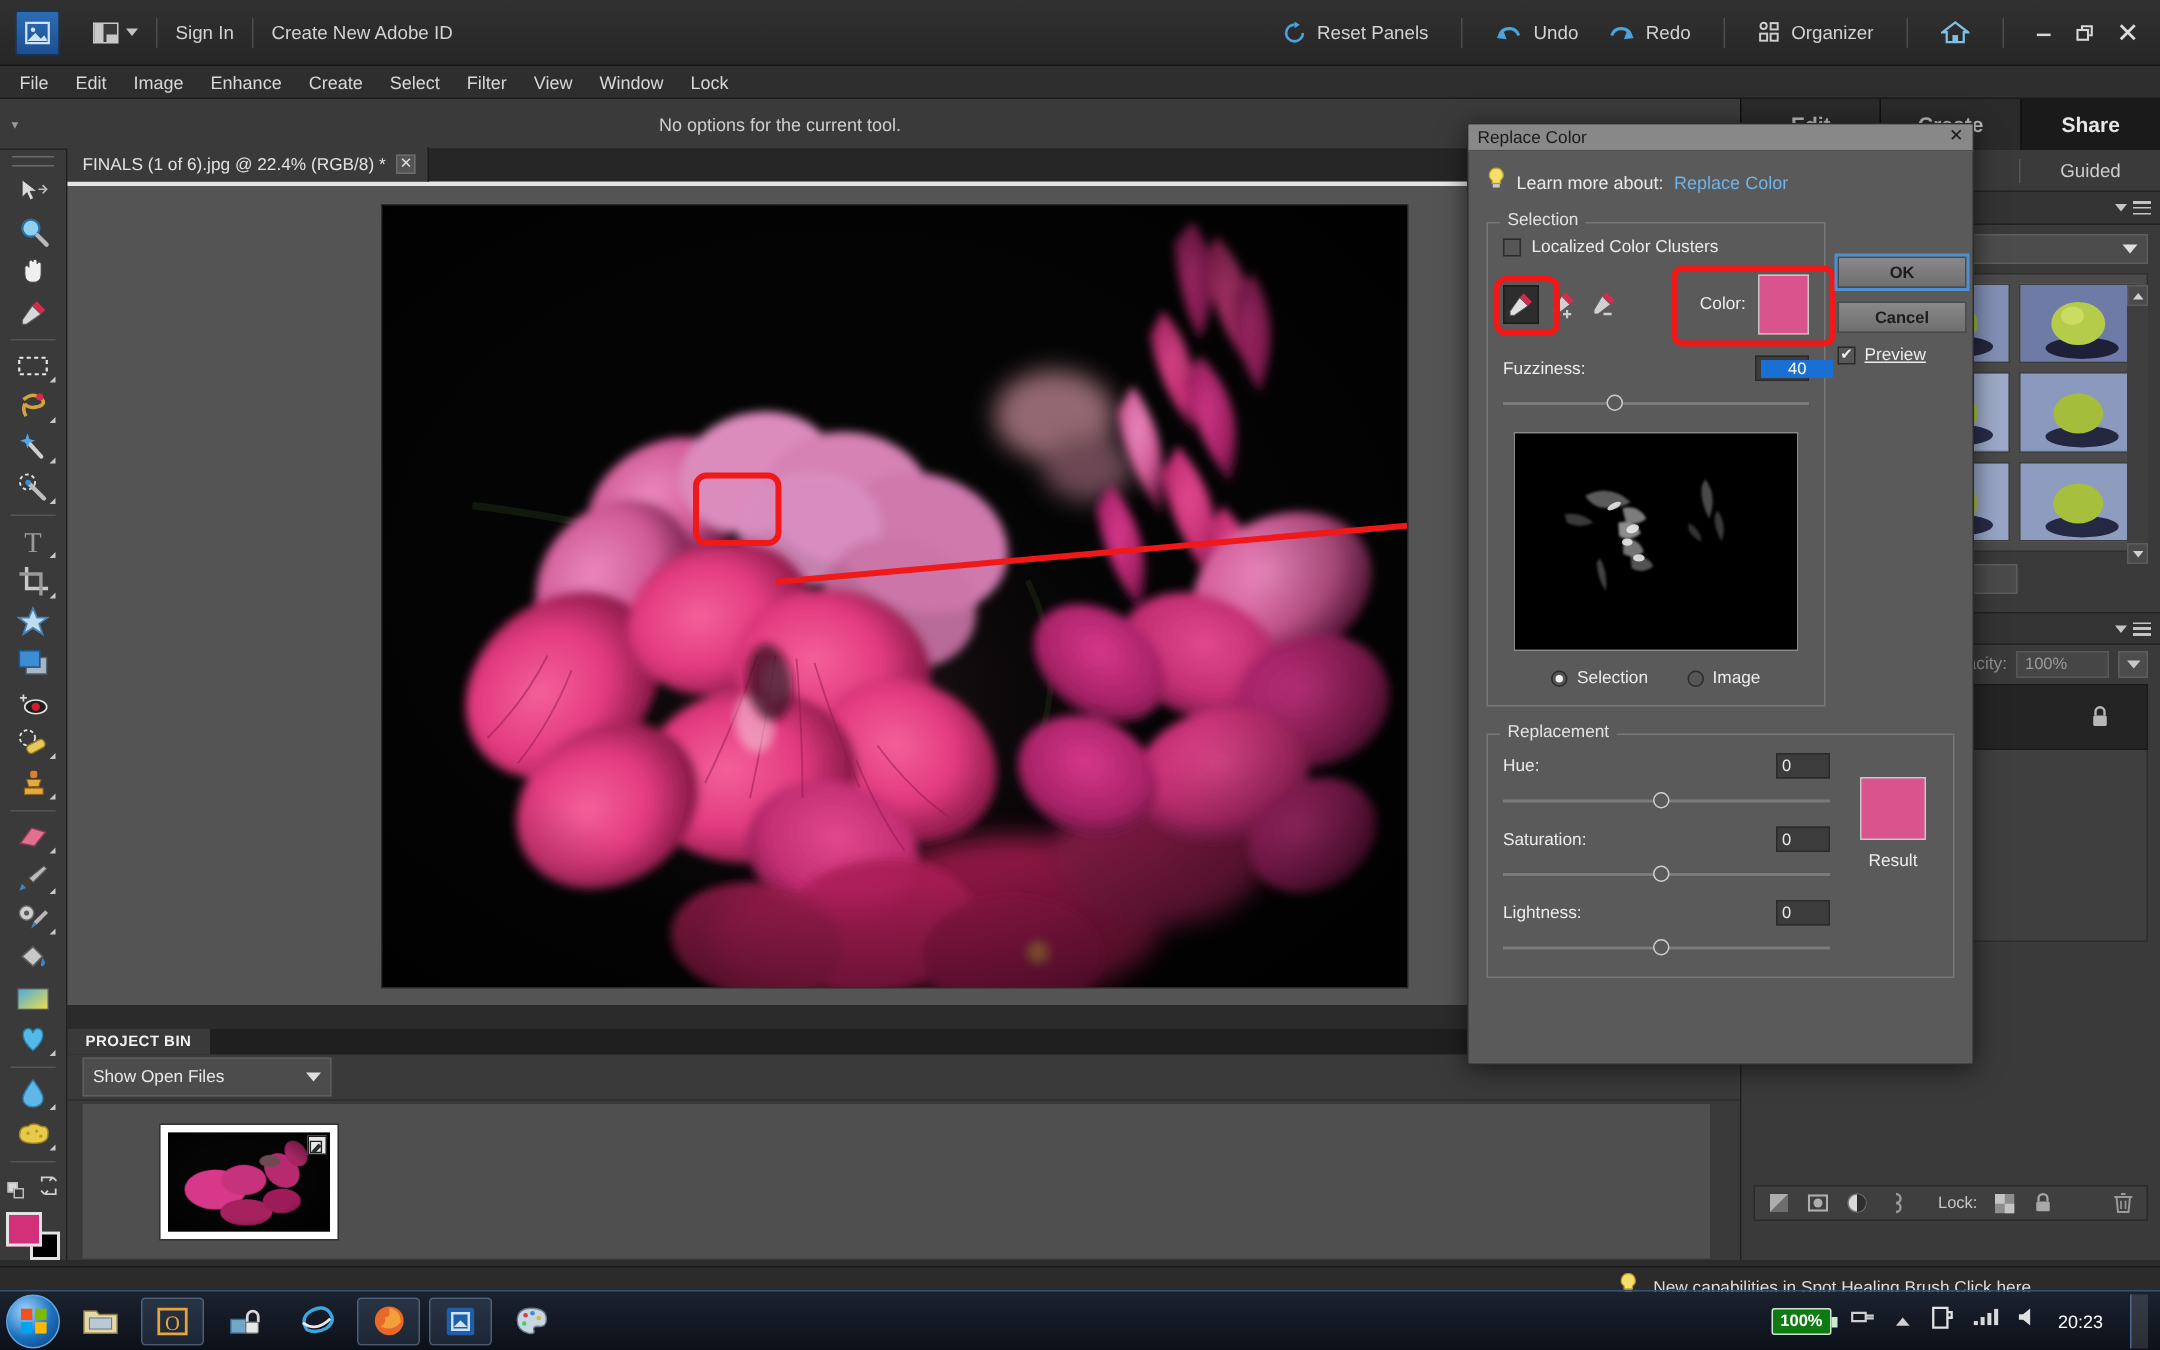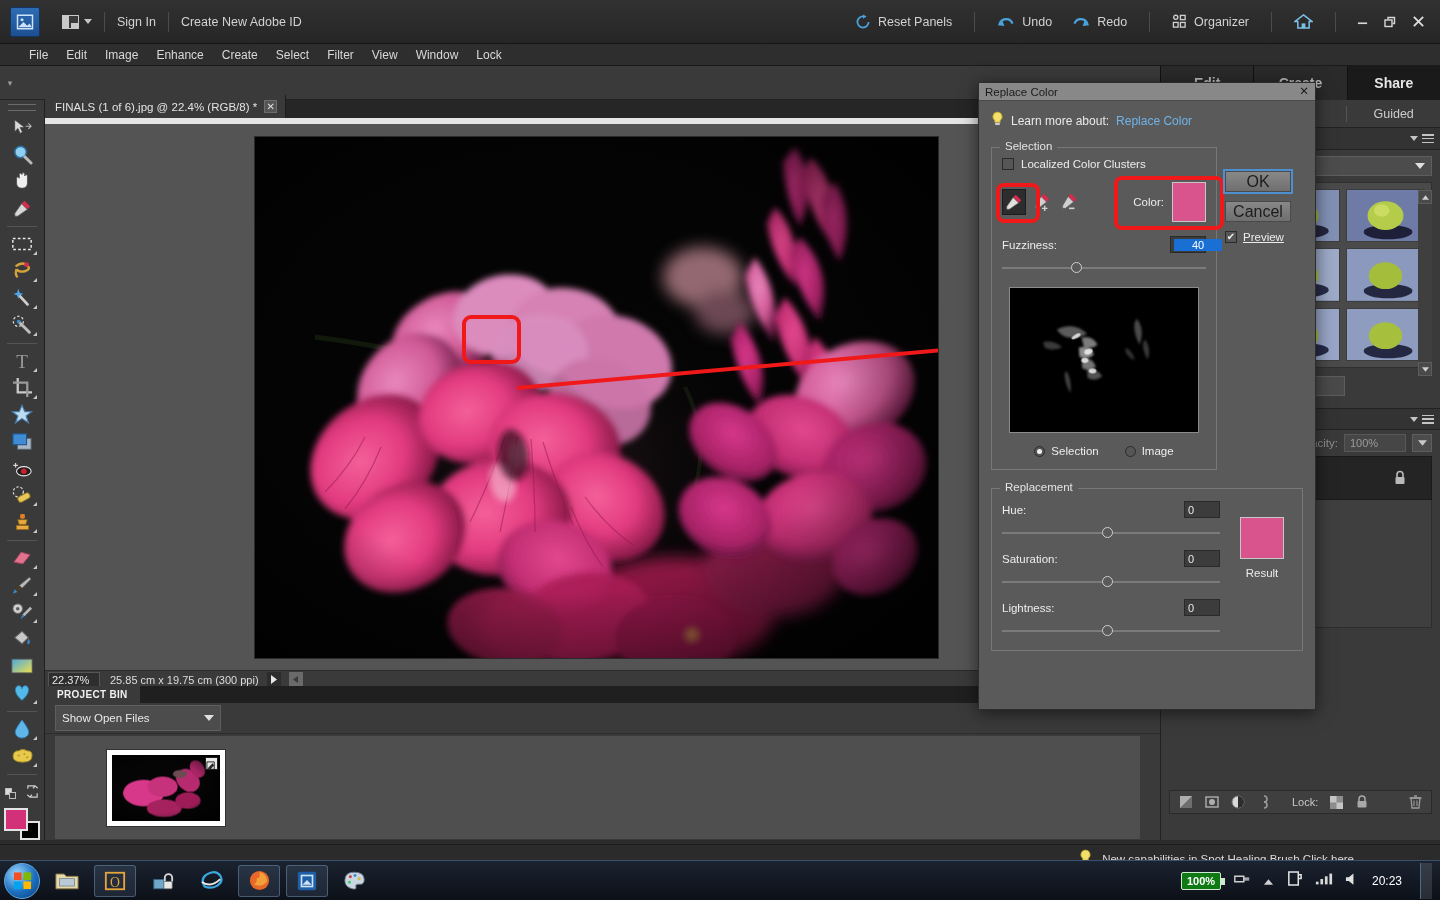--- a/index.html
+++ b/index.html
@@ -42,21 +42,21 @@
   .topbar-right { margin-left: auto; display: flex; align-items: center; padding-right: 8px; }
   .tb-item { display: flex; align-items: center; gap: 7px; padding: 0 10px; color: #d2d2d2; font-size: 12.5px; }
   .tb-item svg { display: block; }
   .wbtn { width: 28px; height: 24px; display: flex; align-items: center; justify-content: center; color: #d8d8d8; font-size: 13px; }
   .wbtn.close { font-size: 15px; }
 
   
   .menubar {
     position: absolute; left: 0; top: 44px; width: 1440px; height: 22px;
     background: #2e2e2e; border-bottom: 1px solid #1a1a1a;
-    display: flex; align-items: center; padding-left: 20px;
+    display: flex; align-items: center; padding-left: 4px;
   }
   .menu-item { color: #d8d8d8; font-size: 12px; padding: 2px 9px; }
 
   
   .optionsbar {
     position: absolute; left: 0; top: 66px; width: 1440px; height: 34px;
     background: #3a3a3a; border-bottom: 1px solid #222;
     display: flex; align-items: center;
   }
   .opt-handle { width: 20px; display: flex; align-items: center; justify-content: center; color: #9a9a9a; font-size: 9px; }
@@ -100,21 +100,21 @@
   .swatch-mini i { position: absolute; width: 7px; height: 7px; border: 1px solid #bdbdbd; }
   .swatch-mini i.a { left: 0; top: 0; background: #d9d9d9; }
   .swatch-mini i.b { right: 0; bottom: 0; background: #3a3a3a; }
   .swatch-big { position: relative; width: 36px; height: 34px; margin-top: 6px; }
   .swatch-big .fg { position: absolute; left: 0; top: 0; width: 24px; height: 23px; border: 2px solid #e3e3e3; }
   .swatch-big .bg { position: absolute; right: 0; bottom: 0; width: 20px; height: 19px; border: 2px solid #e3e3e3; background: #000; }
 
   
   .doc-tabbar {
     position: absolute; left: 45px; top: 100px; width: 1115px; height: 24px;
-    background: #262626; border-bottom: 6px solid #e5e5e5; display: flex; align-items: flex-end;
+    background: #262626; border-bottom: 3px solid #e5e5e5; display: flex; align-items: flex-end;
   }
   .doc-tab {
     height: 23px; display: flex; align-items: center; gap: 7px; padding: 0 8px 0 10px;
     background: #3a3a3a; color: #e2e2e2; font-size: 11.5px; border-right: 1px solid #1d1d1d;
   }
   .tab-x {
     width: 13px; height: 13px; background: #545454; border: 1px solid #6d6d6d;
     display: flex; align-items: center; justify-content: center; color: #e0e0e0; font-size: 10px; line-height: 1;
   }
   .canvas-area {
@@ -320,23 +320,24 @@
   .preview-box {
     margin: 12px auto 0; width: 190px; height: 146px; background: #000; border: 1px solid #8b8b8b; position: relative; overflow: hidden;
   }
   .radio-row { display: flex; align-items: center; justify-content: center; gap: 26px; margin-top: 12px; }
   .radio { width: 11px; height: 11px; border-radius: 50%; background: #565656; border: 1px solid #2b2b2b;
     display: flex; align-items: center; justify-content: center; }
   .radio.on::after { content: ""; width: 5px; height: 5px; border-radius: 50%; background: #f2f2f2; }
   .radio-item { display: flex; align-items: center; gap: 6px; }
   .dlg-buttons { position: absolute; right: 12px; top: 88px; width: 78px; }
   .dlg-btn {
-    width: 66px; height: 21px; background: #7b7b7b; border: 1px solid #4a4a4a;
-    color: #1c1c1c; font-size: 16px; display: flex; align-items: center; justify-content: center; margin-bottom: 9px;
+    width: 86px; height: 21px; background: #7b7b7b; border: 1px solid #4a4a4a;
+    color: #1c1c1c; font-size: 11px; display: flex; align-items: center; justify-content: center; margin-bottom: 9px;
     background: linear-gradient(#888, #6f6f6f);
+    font-weight: bold;
   }
   .dlg-btn.default { outline: 2px solid #4e8fd0; outline-offset: 0px; }
   .prev-row { display: flex; align-items: center; gap: 6px; margin-top: 4px; }
   .repl-col { position: absolute; right: 12px; top: 28px; width: 56px; text-align: center; }
   .result-chip { width: 44px; height: 42px; border: 1px solid #c7c7c7; margin: 0 auto; }
   .result-lbl { color: #ececec; font-size: 11.5px; margin-top: 8px; }
   .rep-row { display: flex; align-items: center; margin-top: 2px; padding-right: 72px; }
   .rep-label { color: #ececec; font-size: 11.5px; }
 </style>
 </head>
@@ -439,20 +440,21 @@
     <div class="menu-item">Create</div>
     <div class="menu-item">Select</div>
     <div class="menu-item">Filter</div>
     <div class="menu-item">View</div>
     <div class="menu-item">Window</div>
     <div class="menu-item">Lock</div>
   </div>
 
   <div class="optionsbar">
     <div class="opt-handle">▾</div>
+    <div class="opt-text">No options for the current tool.</div>
   </div>
 
   <div class="ws-tabs">
     <div class="ws-tab">Edit</div>
     <div class="ws-tab">Create</div>
     <div class="ws-tab active">Share</div>
   </div>
   <div class="mode-bar">
     <div class="mode-item">Full</div>
     <div class="mode-div"></div>
@@ -788,34 +790,20 @@
             <stop offset="100%" stop-color="#000" stop-opacity=".82"></stop>
           </radialGradient>
         </defs>
       </svg>
 
       <div class="ann-box"></div>
       <div class="ann-line"></div>
     </div>
   </div>
 
-  <div class="statusbar">
-    <div class="zoom-val">22.37%</div>
-    <div class="dims">25.85 cm x 19.75 cm (300 ppi)</div>
-    <div class="sb-arrow dark">
-      <svg width="8" height="9" viewBox="0 0 8 9">
-          <path d="M1 0 L7 4.5 L1 9 Z" fill="#e6e6e6"></path>
-        </svg>
-    </div>
-    <div class="sb-arrow light">
-      <svg width="6" height="7" viewBox="0 0 6 7">
-          <path d="M5 0 L0 3.5 L5 7 Z" fill="#3a3a3a"></path>
-        </svg>
-    </div>
-  </div>
 
   <div class="bin-tabbar">
     <div class="bin-tab">PROJECT BIN</div>
   </div>
   <div class="bin-toolbar">
     <div class="bin-select">
       <span>Show Open Files</span>
       <span class="caret2"></span>
     </div>
   </div>

